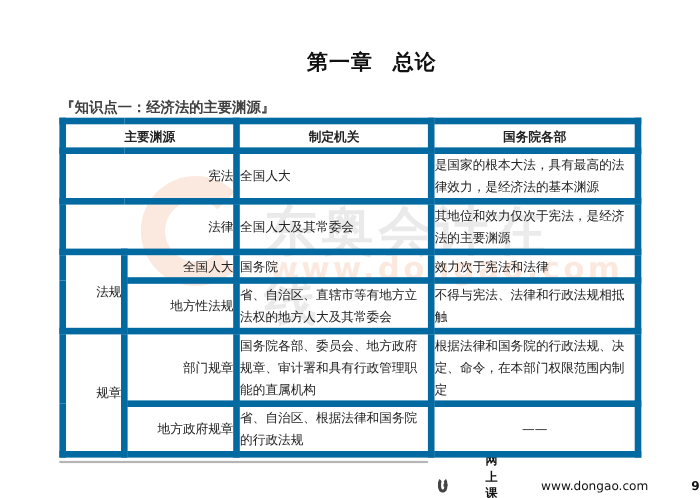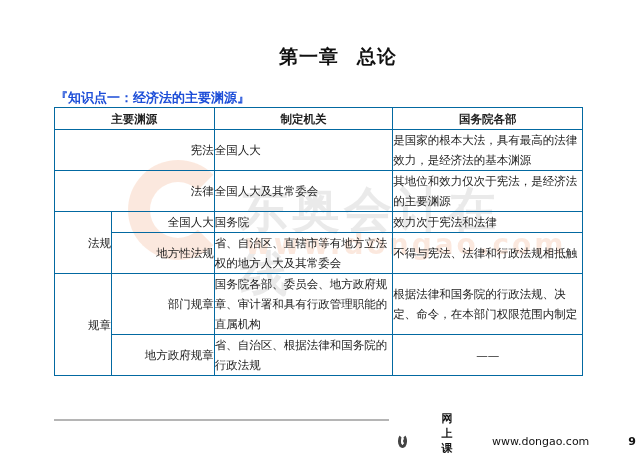--- a/index.html
+++ b/index.html
@@ -9,21 +9,21 @@
   }
   .chapter-title {
     position: absolute; left: 0; right: 0; top: 44px; text-align: center;
     font-family: "DejaVu Sans", "Liberation Sans", sans-serif;
     font-weight: bold; font-size: 19px; letter-spacing: 1px; color: #111; padding-left: 40px;
   }
   .chapter-title .gap { display: inline-block; width: 18px; }
   .section-title {
     position: absolute; left: 55px; top: 89px;
     font-family: "DejaVu Sans", "Liberation Sans", sans-serif;
-    font-weight: bold; font-size: 13px; color: #1d4ed8;
+    font-weight: bold; font-size: 13px; color: #404040;
   }
   .watermark {
     position: absolute; left: 110px; top: 150px; width: 400px; height: 120px;
     pointer-events: none; opacity: 0.14; z-index: 1;
   }
   .wm-ring {
     position: absolute; left: 18px; top: 10px; width: 100px; height: 100px;
     border-radius: 50%; border: 22px solid #e8641b; border-right-color: transparent; box-sizing: border-box;
   }
   .wm-text {
@@ -32,21 +32,21 @@
   }
   .wm-url {
     position: absolute; left: 135px; top: 78px;
     font-family: "DejaVu Sans", sans-serif; font-weight: bold; font-size: 28px; color: #e8641b; letter-spacing: 3px;
   }
   table.sources {
     position: absolute; left: 54px; top: 107px; width: 529px;
     border-collapse: collapse; font-size: 11.5px; z-index: 2;
   }
   table.sources td, table.sources th {
-    border: 1px solid #0369a1; padding: 0 0; line-height: 20px; vertical-align: middle;
+    border: 6px solid #0369a1; padding: 0 0; line-height: 20px; vertical-align: middle;
   }
   table.sources th {
     font-family: "DejaVu Sans", "Liberation Sans", sans-serif; font-weight: bold; font-size: 11.5px; height: 21px;
   }
   .c { text-align: right; }
   .l { text-align: left; }
   .dash { text-align: center; }
   .footer-line {
     position: absolute; left: 54px; top: 419px; width: 335px; height: 2px; background: #b5b5b5;
   }

